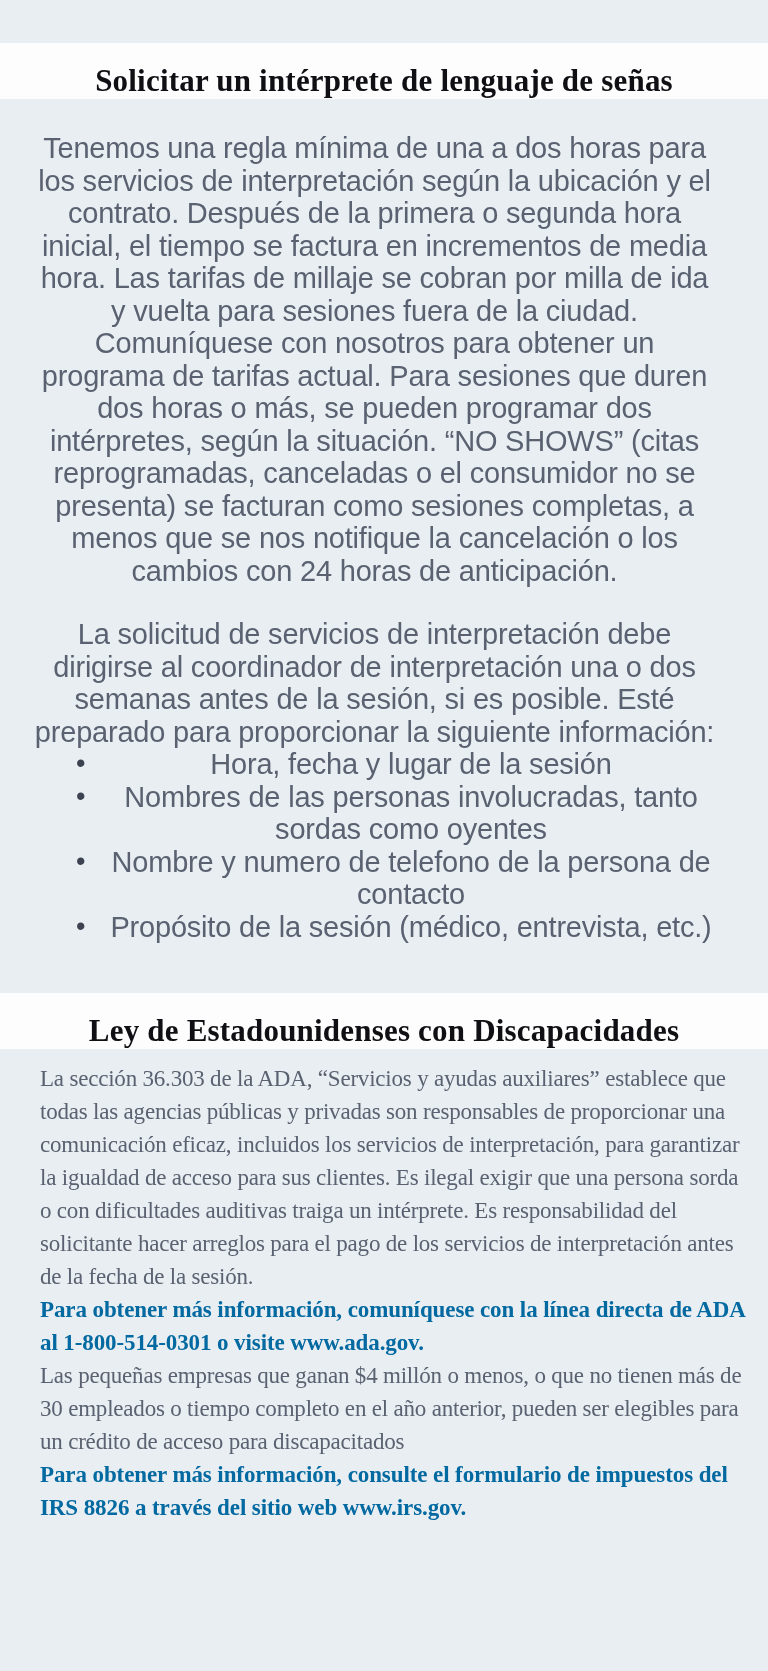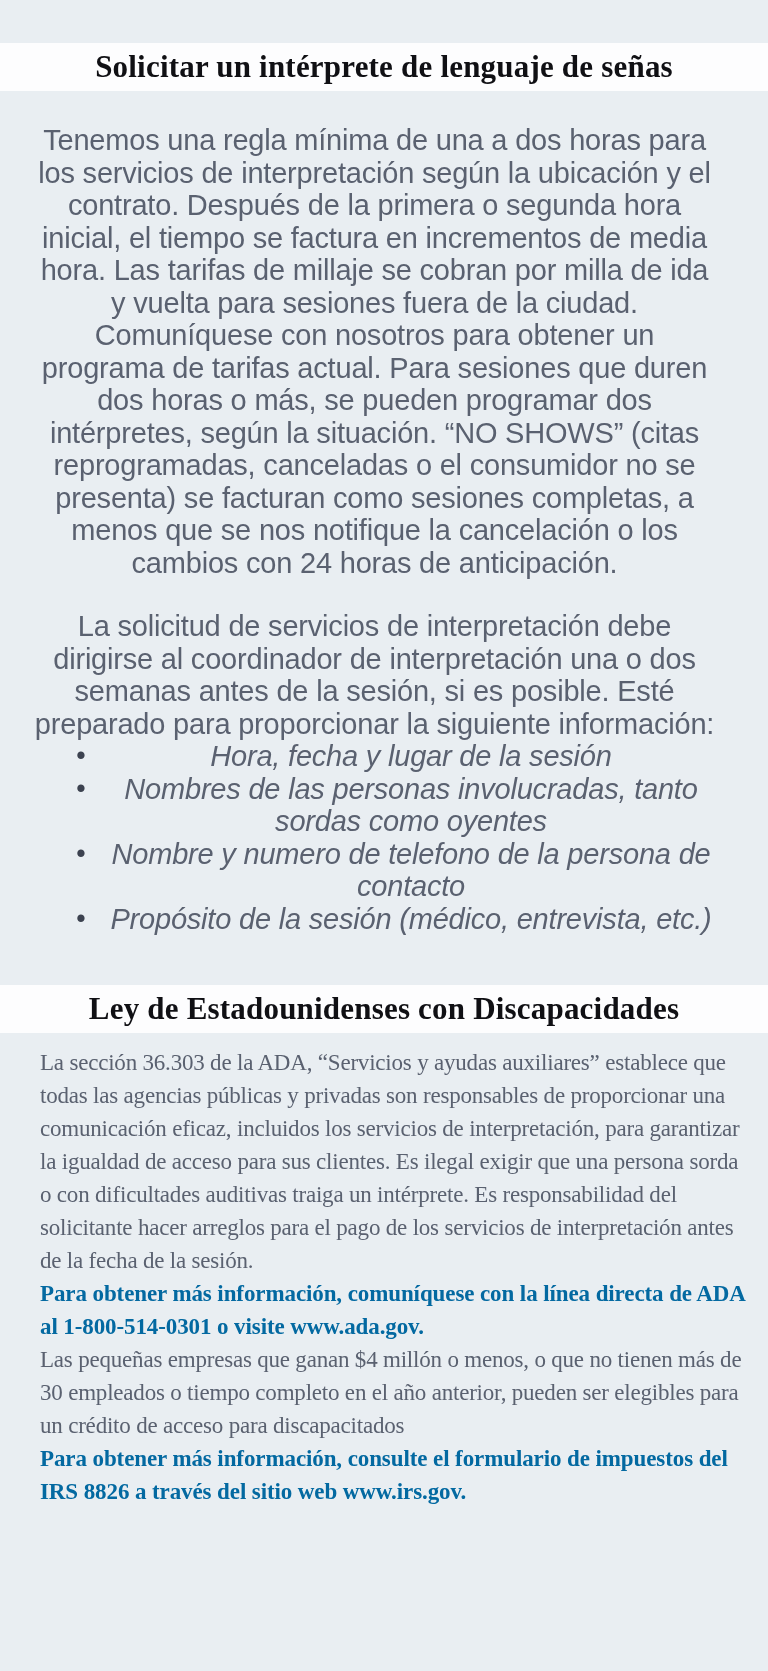--- a/index.html
+++ b/index.html
@@ -18,24 +18,24 @@
   .page {
     width: 768px;
     height: 1671px;
     background: #e9eef2;
     position: relative;
   }
 
   .top-gap { height: 43px; }
 
   .band {
-    height: 48px;
+    height: 56px;
     background: #fdfdfe;
     display: flex;
-    align-items: center;
+    align-items: flex-end;
     justify-content: center;
   }
 
   .band h1 {
     font-family: "Liberation Serif", "DejaVu Serif", serif;
     font-weight: 700;
     font-size: 31px;
     color: #101014;
     white-space: nowrap;
     letter-spacing: 0.2px;
@@ -54,21 +54,20 @@
 
   .required-info-list {
     list-style: none;
     margin: 0;
     padding-left: 43px;
   }
 
   .required-info-list li {
     position: relative;
     padding-left: 30px;
-    font-style: italic;
   }
 
   .required-info-list li::before {
     content: "\2022";
     position: absolute;
     left: 0;
     top: -1px;
     font-size: 27px;
     color: #3c4250;
   }

